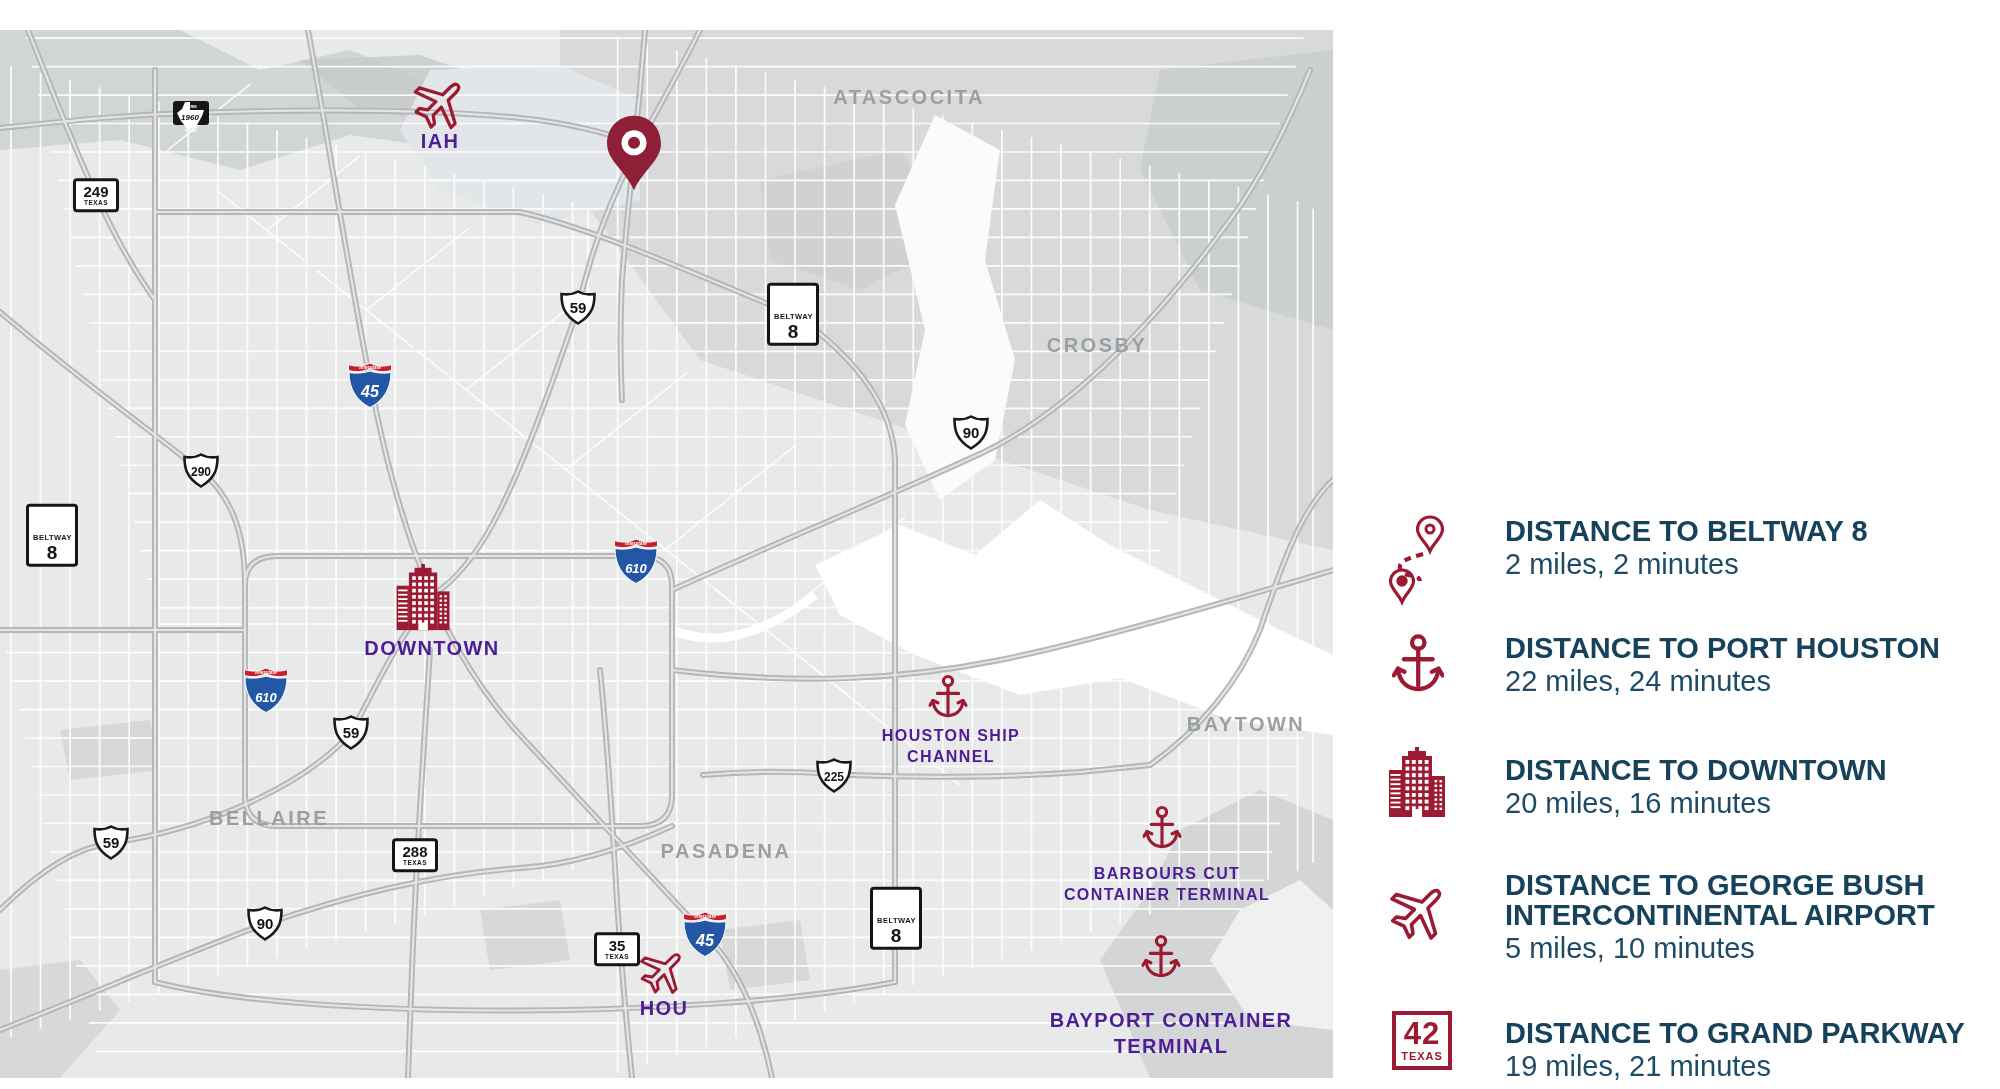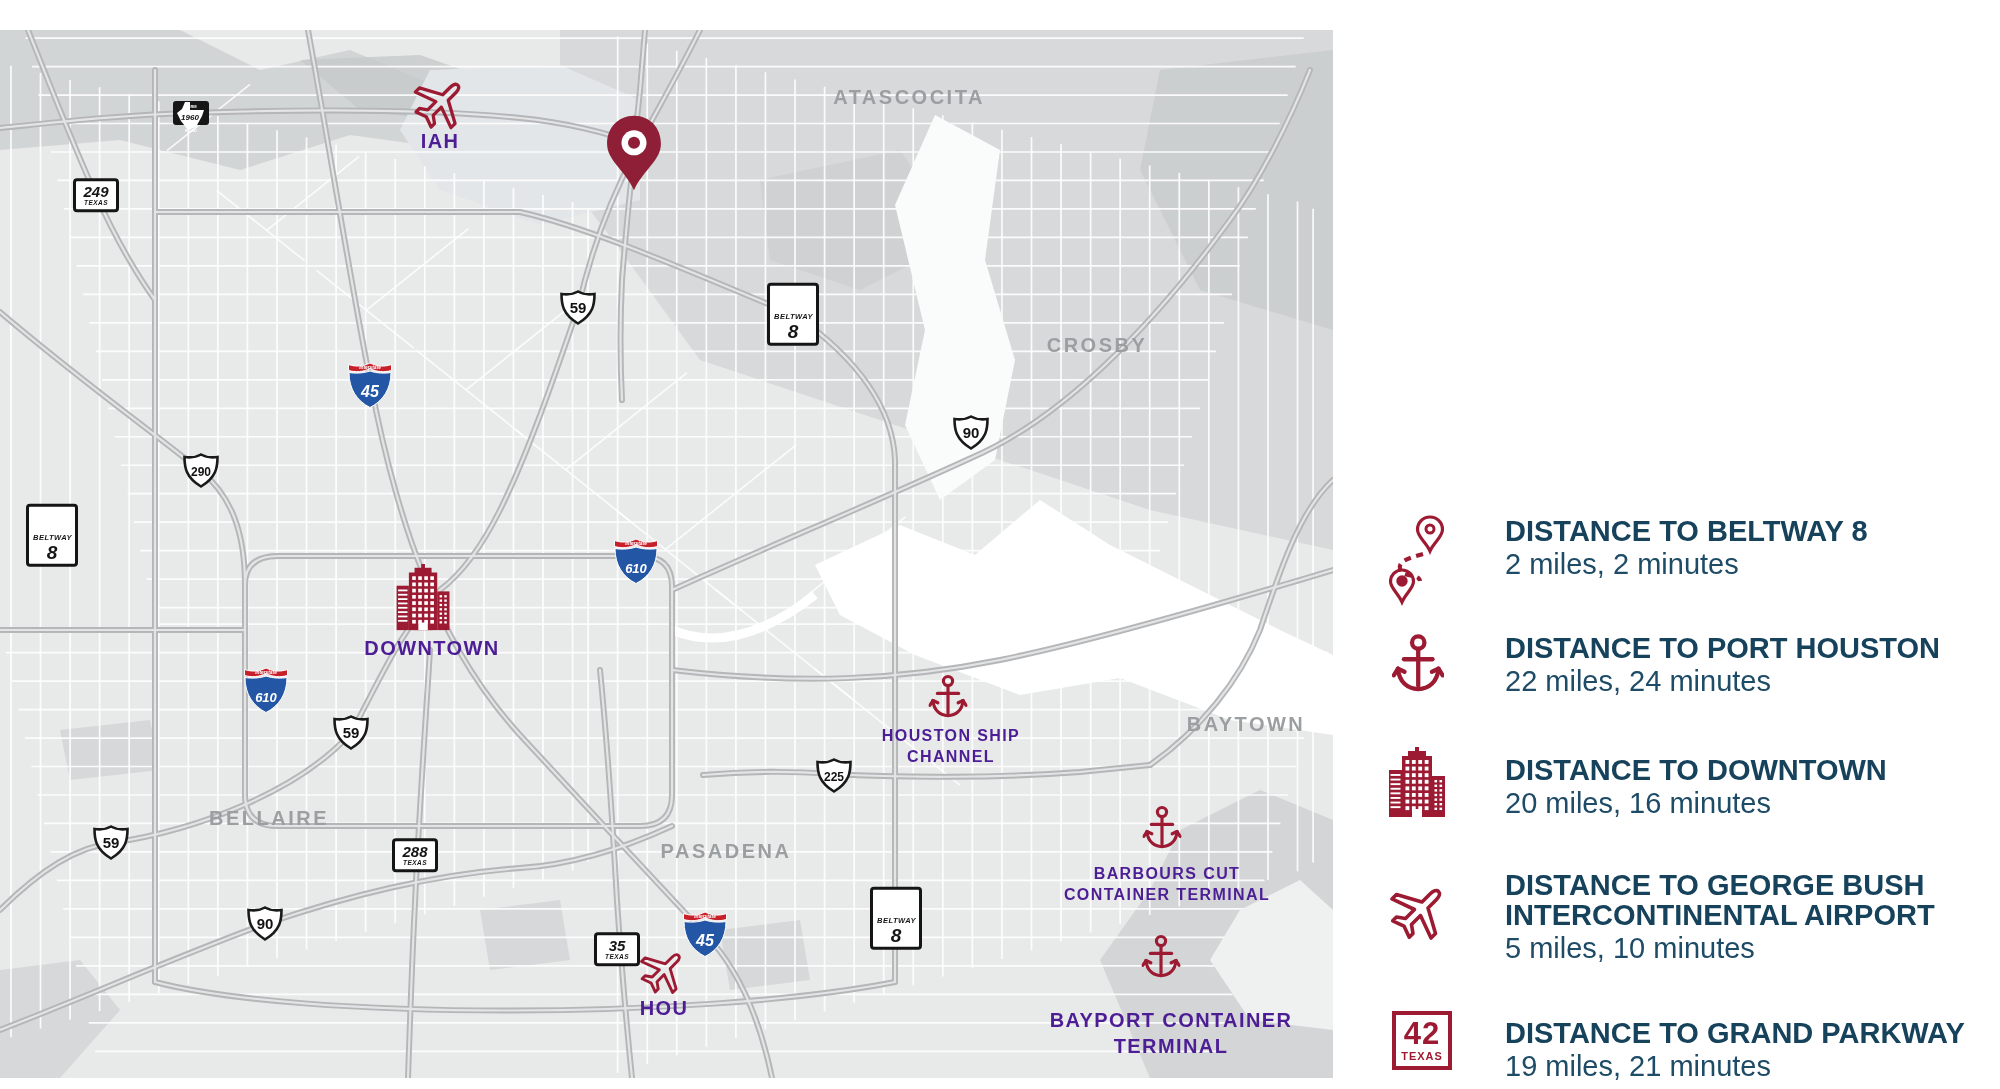--- a/index.html
+++ b/index.html
@@ -19,21 +19,21 @@
   }
   .poi-label{
     position:absolute;transform:translate(-50%,-50%);
     color:#4c1d95;font-weight:bold;text-align:center;line-height:1.32;
     letter-spacing:1.4px;white-space:nowrap;z-index:6;
   }
   .map-icon{position:absolute;transform:translate(-50%,-50%);z-index:5;line-height:0;}
   .shield{position:absolute;transform:translate(-50%,-50%);z-index:5;line-height:0;}
   .shield-box{
     background:#fff;border:3px solid #151515;border-radius:4px;
-    text-align:center;color:#151515;line-height:1;padding:3px 4px 2px;font-style:italic;
+    text-align:center;color:#151515;line-height:1;padding:3px 4px 2px;
   }
   .shield-box .num{font-weight:bold;display:block;}
   .shield-box .sub{font-weight:bold;display:block;letter-spacing:.5px;}
   .shield-tx{width:32px;}
   .shield-tx .num{font-size:15px;}
   .shield-tx .sub{font-size:6.5px;margin-top:1px;}
   .shield-beltway{width:38px;}
   .shield-beltway .sub{font-size:7.5px;margin-bottom:1px;margin-top:24px;}
   .shield-beltway .num{font-size:19px;}
   .shield-fm{width:36px;height:24px;background:#161616;border-radius:3px;

